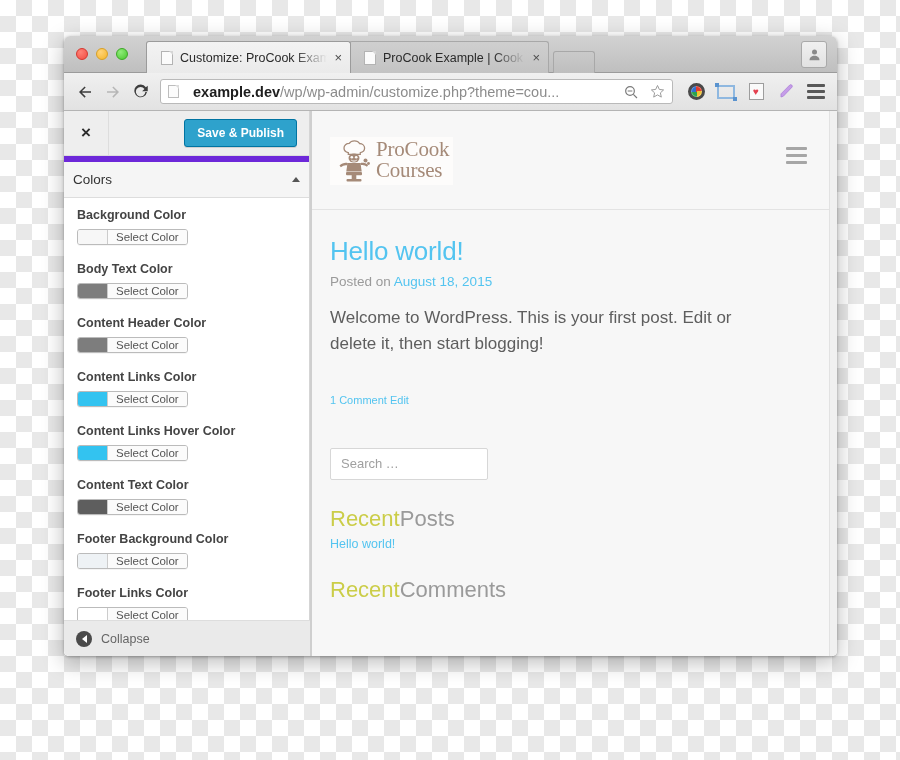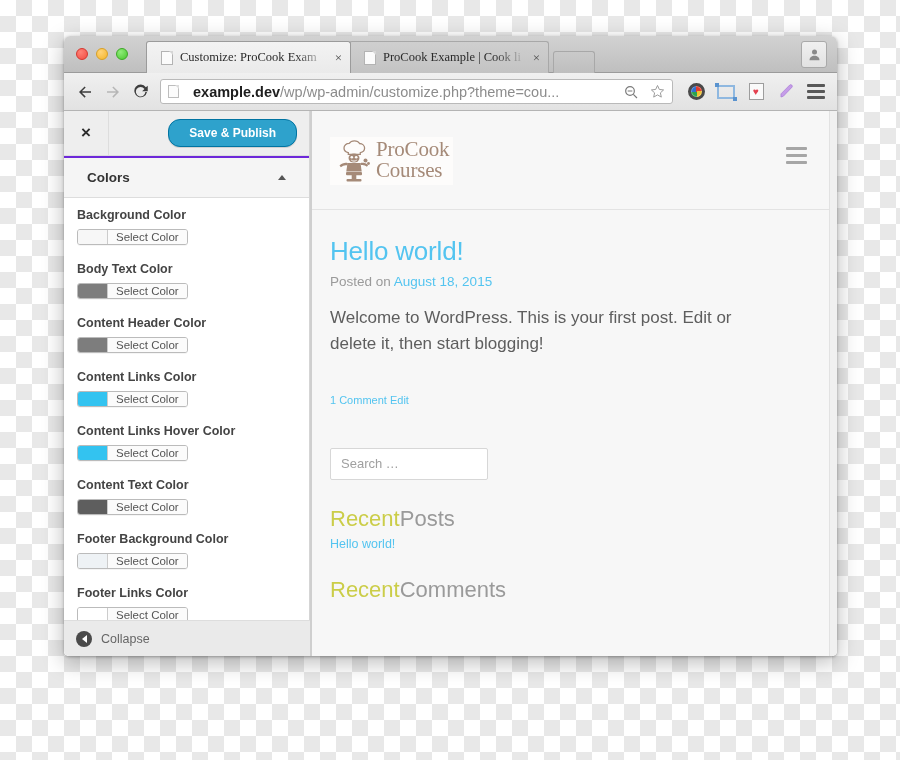--- a/index.html
+++ b/index.html
@@ -41,21 +41,21 @@
   .traffic {
     position: absolute; left: 12px; top: 12px;
     display: flex; gap: 8px; align-items: center;
     z-index: 6;
   }
   .dot { width: 12px; height: 12px; border-radius: 50%; }
   .dot.red   { background: radial-gradient(circle at 35% 30%, #ff8277, #f24c42); border:1px solid #d6372f; }
   .dot.amber { background: radial-gradient(circle at 35% 30%, #ffd479, #f5b528); border:1px solid #d9a025; }
   .dot.green { background: radial-gradient(circle at 35% 30%, #90ec7a, #48c72e); border:1px solid #3da926; }
 
-  .tabs { position: absolute; left: 82px; top: 5px; display: flex; align-items: center; font-family: Liberation Serif, serif; }
+  .tabs { position: absolute; left: 82px; top: 5px; display: flex; align-items: center; }
   .tab {
     position: relative;
     height: 32px;
     display: flex; align-items: center;
     padding: 0 8px 0 14px;
     font-size: 12.5px;
     color: #2a2a2a;
     border-top-left-radius: 3px; border-top-right-radius: 3px;
     max-width: 215px;
   }
@@ -193,35 +193,35 @@
     width: 45px; height: 45px;
     display: flex; align-items:center; justify-content:center;
     border-right: 1px solid #ddd;
     font-size: 17px; color: #2b2b2b; font-weight: 600;
     cursor: pointer;
   }
   .sb-actions { flex:1 1 auto; display:flex; justify-content:flex-end; align-items:center; padding-right: 12px; }
   .save-btn {
     background: #2ea2cc;
     border: 1px solid #0074a2;
-    border-radius: 12px;
+    border-radius: 3px;
     color: #fff; font-size: 12px; font-weight: bold;
-    padding: 6px 20px;
+    padding: 6px 12px;
     cursor: pointer;
     box-shadow: 0 1px 0 rgba(0,0,0,0.12);
   }
   .sb-scroll { flex: 1 1 auto; overflow: hidden; position: relative; }
   .section-title {
     height: 42px;
     background: #f5f5f5;
-    border-top: 2px solid #6d28d9;
+    border-top: 6px solid #6d28d9;
     border-bottom: 1px solid #ddd;
     display:flex; align-items:center; justify-content: space-between;
-    padding: 0 23px;
-    font-size: 13.5px; font-weight: bold; color: #333;
+    padding: 0 9px;
+    font-size: 13.5px; font-weight: normal; color: #333;
     cursor: pointer;
   }
   .caret-up {
     width:0;height:0;
     border-left: 4px solid transparent; border-right: 4px solid transparent;
     border-bottom: 5px solid #555;
   }
   .controls { padding: 10px 13px 0 13px; }
   .control { margin-bottom: 14px; }
   .control .lbl {

